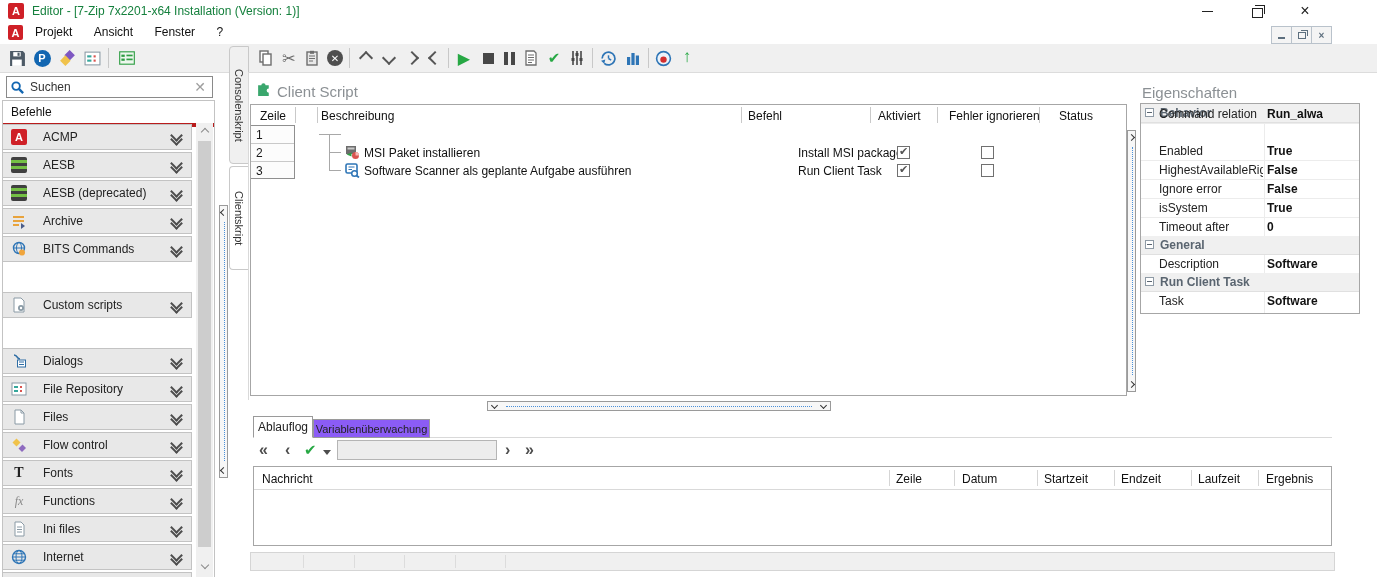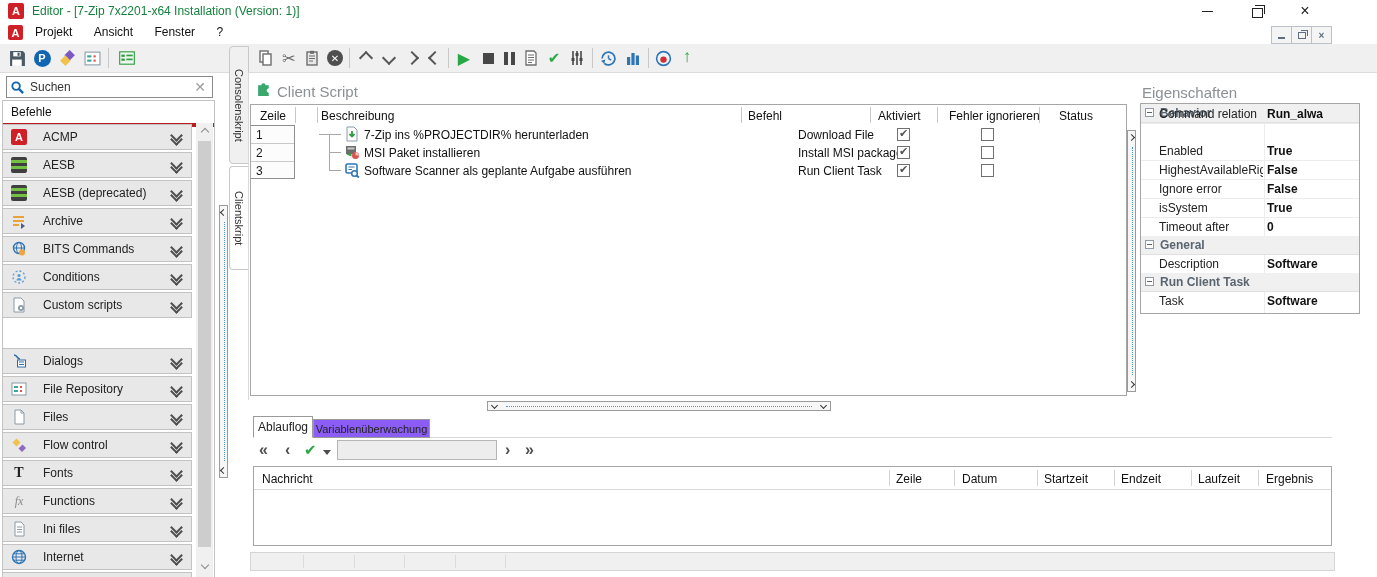--- a/index.html
+++ b/index.html
@@ -257,34 +257,20 @@
           <line x1="2.5" y1="7" x2="13.5" y2="7" stroke="#2e75b6" stroke-width="1"></line>
           <circle cx="11" cy="11.5" r="3" fill="#f0a53c"></circle>
         </svg>
       </span>
     <span class="lbl">BITS Commands</span>
     <span class="dblchev">
         <i class="ch down"></i>
         <i class="ch down"></i>
       </span>
   </div>
-  <div class="side-item" style="top:264px">
-    <span class="i">
-        <svg width="16" height="16" viewBox="0 0 16 16">
-          <circle cx="8" cy="8" r="6" fill="none" stroke="#5b9bd5" stroke-width="1.3" stroke-dasharray="2 2"></circle>
-          <circle cx="8" cy="6.5" r="1.6" fill="#5b9bd5"></circle>
-          <path d="M5.5 11.5c0-1.6 1.1-2.6 2.5-2.6s2.5 1 2.5 2.6z" fill="#5b9bd5"></path>
-        </svg>
-      </span>
-    <span class="lbl">Conditions</span>
-    <span class="dblchev">
-        <i class="ch down"></i>
-        <i class="ch down"></i>
-      </span>
-  </div>
   <div class="side-item" style="top:292px">
     <span class="i">
         <svg width="16" height="16" viewBox="0 0 16 16">
           <path d="M3 1h7l3 3v11H3z" fill="#fff" stroke="#8a9aa5"></path>
           <circle cx="10" cy="11" r="3" fill="#8a9aa5"></circle>
           <circle cx="10" cy="11" r="1.2" fill="#fff"></circle>
         </svg>
       </span>
     <span class="lbl">Custom scripts</span>
     <span class="dblchev">
@@ -537,30 +523,20 @@
       <div class="zeile-cell">1</div>
       <div class="zeile-cell">2</div>
       <div class="zeile-cell">3</div>
     </div>
 
     <div class="tree-v"></div>
     <div class="tree-h" style="top:29px"></div>
     <div class="tree-h" style="top:47px;left:78px;width:12px"></div>
     <div class="tree-h" style="top:65px;left:78px;width:12px"></div>
 
-    <div class="s-row" style="top:20px">
-      <span class="row-icon" style="left:48px;top:1px"><svg width="16" height="16" viewBox="0 0 16 16">
-            <path d="M3 1h7l3 3v11H3z" fill="#fff" stroke="#8a9aa5"></path>
-            <path d="M8 5v5M5.5 8L8 10.5 10.5 8" stroke="#2f9e44" stroke-width="1.8" fill="none"></path>
-          </svg></span>
-      <span class="row-label" style="left:68px;top:3px">7-Zip ins %PROJECTDIR% herunterladen</span>
-      <span class="row-label" style="left:502px;top:3px">Download File</span>
-      <span class="cbx checked" style="left:601px;top:3px"></span>
-      <span class="cbx" style="left:685px;top:3px"></span>
-    </div>
 
     <div class="s-row" style="top:38px">
       <span class="row-icon" style="left:48px;top:1px"><svg width="16" height="16" viewBox="0 0 16 16">
             <rect x="2" y="2" width="10" height="8" fill="#6d6d6d"></rect>
             <rect x="3.5" y="3.5" width="7" height="2" fill="#c9c9c9"></rect>
             <path d="M2.5 10.5l5 2v-4z" fill="#2f9e44"></path>
             <circle cx="11.5" cy="11.5" r="3.5" fill="#d9534f"></circle>
             <path d="M11.5 11.5V8A3.5 3.5 0 0 1 15 11.5z" fill="#f4b8b4"></path>
           </svg></span>
       <span class="row-label" style="left:68px;top:3px">MSI Paket installieren</span>

